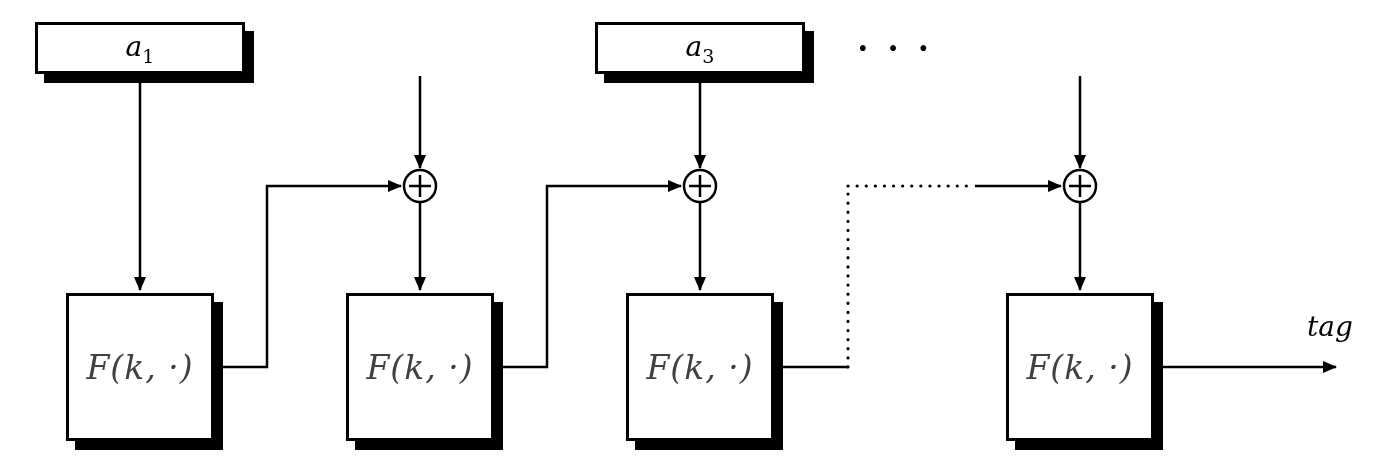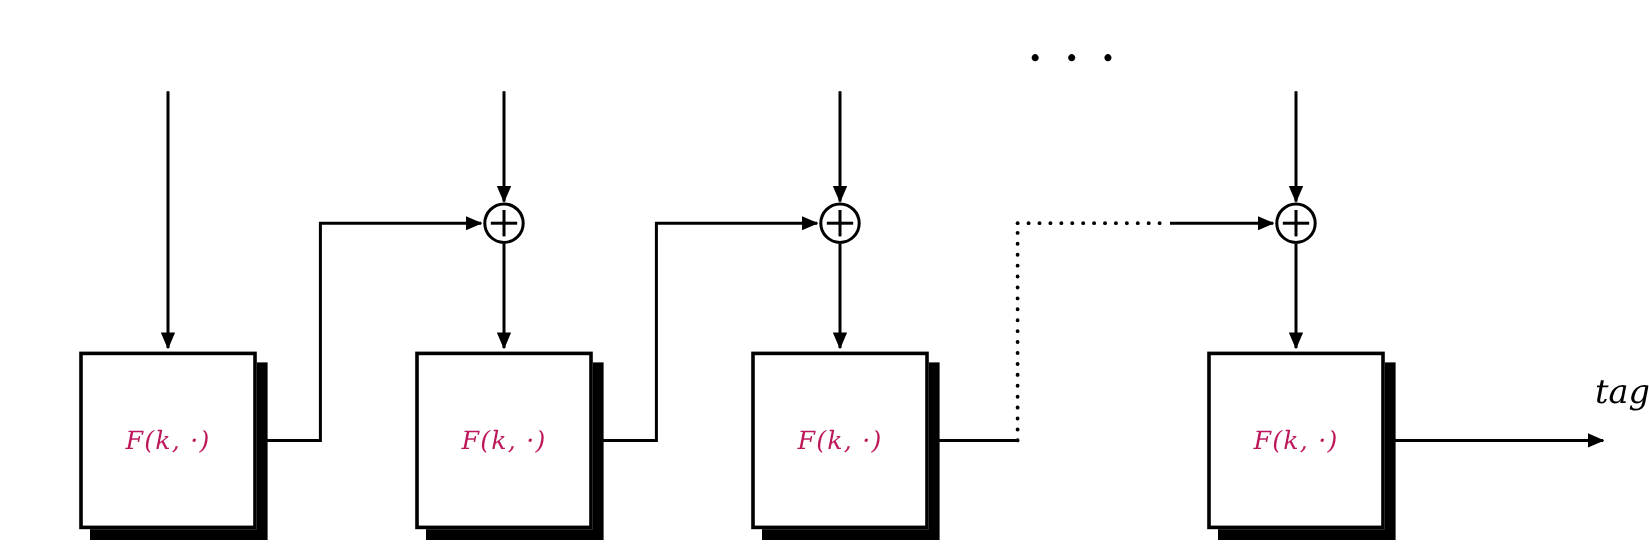--- a/index.html
+++ b/index.html
@@ -42,43 +42,43 @@
     justify-content: center;
   }
   .mlabel {
     font-style: italic;
     font-size: 28px;
     color: #000;
   }
   .mlabel sub { font-style: normal; font-size: 0.68em; }
   .flabel {
     font-style: italic;
-    font-size: 21px;
-    color: #be185d;
+    font-size: 33px;
+    color: #404040;
     letter-spacing: 1px;
   }
   .ellipsis {
     position: absolute;
     left: 840px;
     top: 28px;
     width: 110px;
     height: 40px;
     line-height: 40px;
     text-align: center;
     font-weight: bold;
     font-size: 32px;
     color: #000;
     letter-spacing: 4px;
   }
   .tag {
     position: absolute;
     left: 1285px;
     top: 310px;
     width: 90px;
-    text-align: right;
+    text-align: center;
     font-style: italic;
     font-size: 28px;
     color: #000;
   }
 </style>
 </head>
 <body>
 
 <div class="canvas">
 
@@ -117,20 +117,26 @@
       <line x1="689" y1="186" x2="711" y2="186"></line>
       <line x1="700" y1="175" x2="700" y2="197"></line>
     </g>
     <g>
       <circle cx="1080" cy="186" r="16"></circle>
       <line x1="1069" y1="186" x2="1091" y2="186"></line>
       <line x1="1080" y1="175" x2="1080" y2="197"></line>
     </g>
   </svg>
 
+  <div class="tblock" style="left:35px">
+    <span class="mlabel"><i>a</i><sub>1</sub></span>
+  </div>
+  <div class="tblock" style="left:595px">
+    <span class="mlabel"><i>a</i><sub>3</sub></span>
+  </div>
 
   <div class="ellipsis">· · ·</div>
 
   <div class="fbox" style="left:66px">
     <span class="flabel">F(k, ·)</span>
   </div>
   <div class="fbox" style="left:346px">
     <span class="flabel">F(k, ·)</span>
   </div>
   <div class="fbox" style="left:626px">

